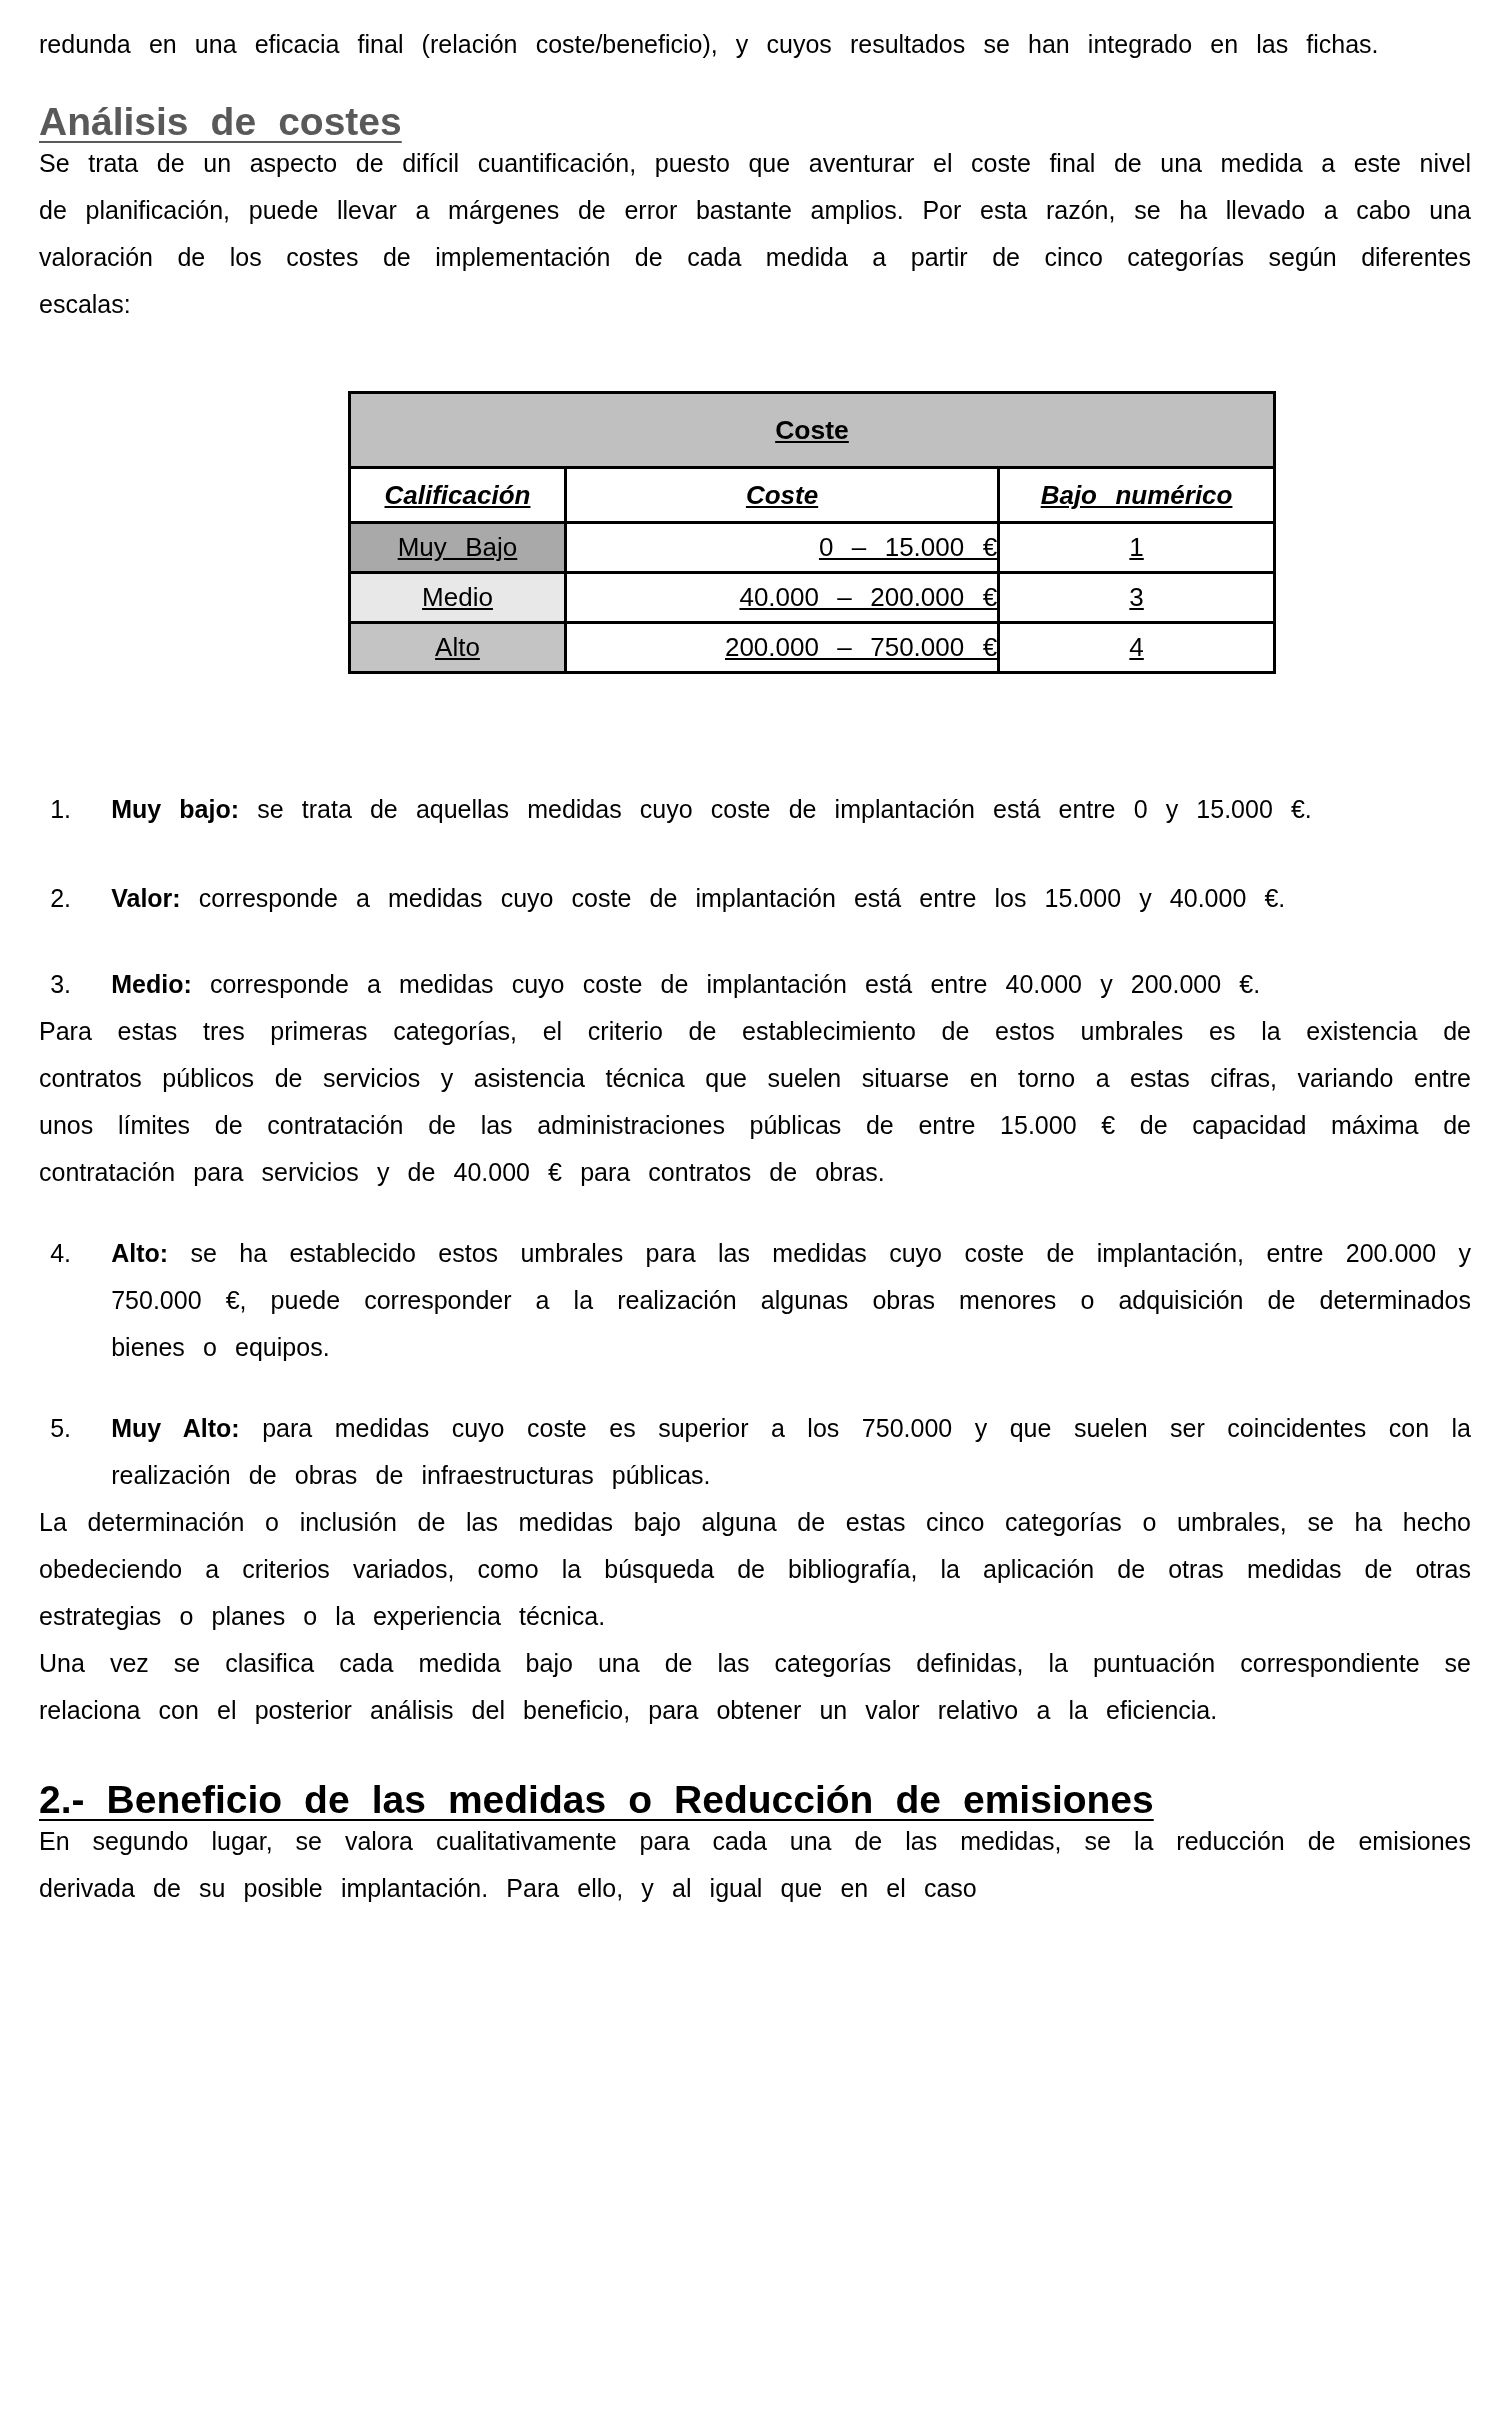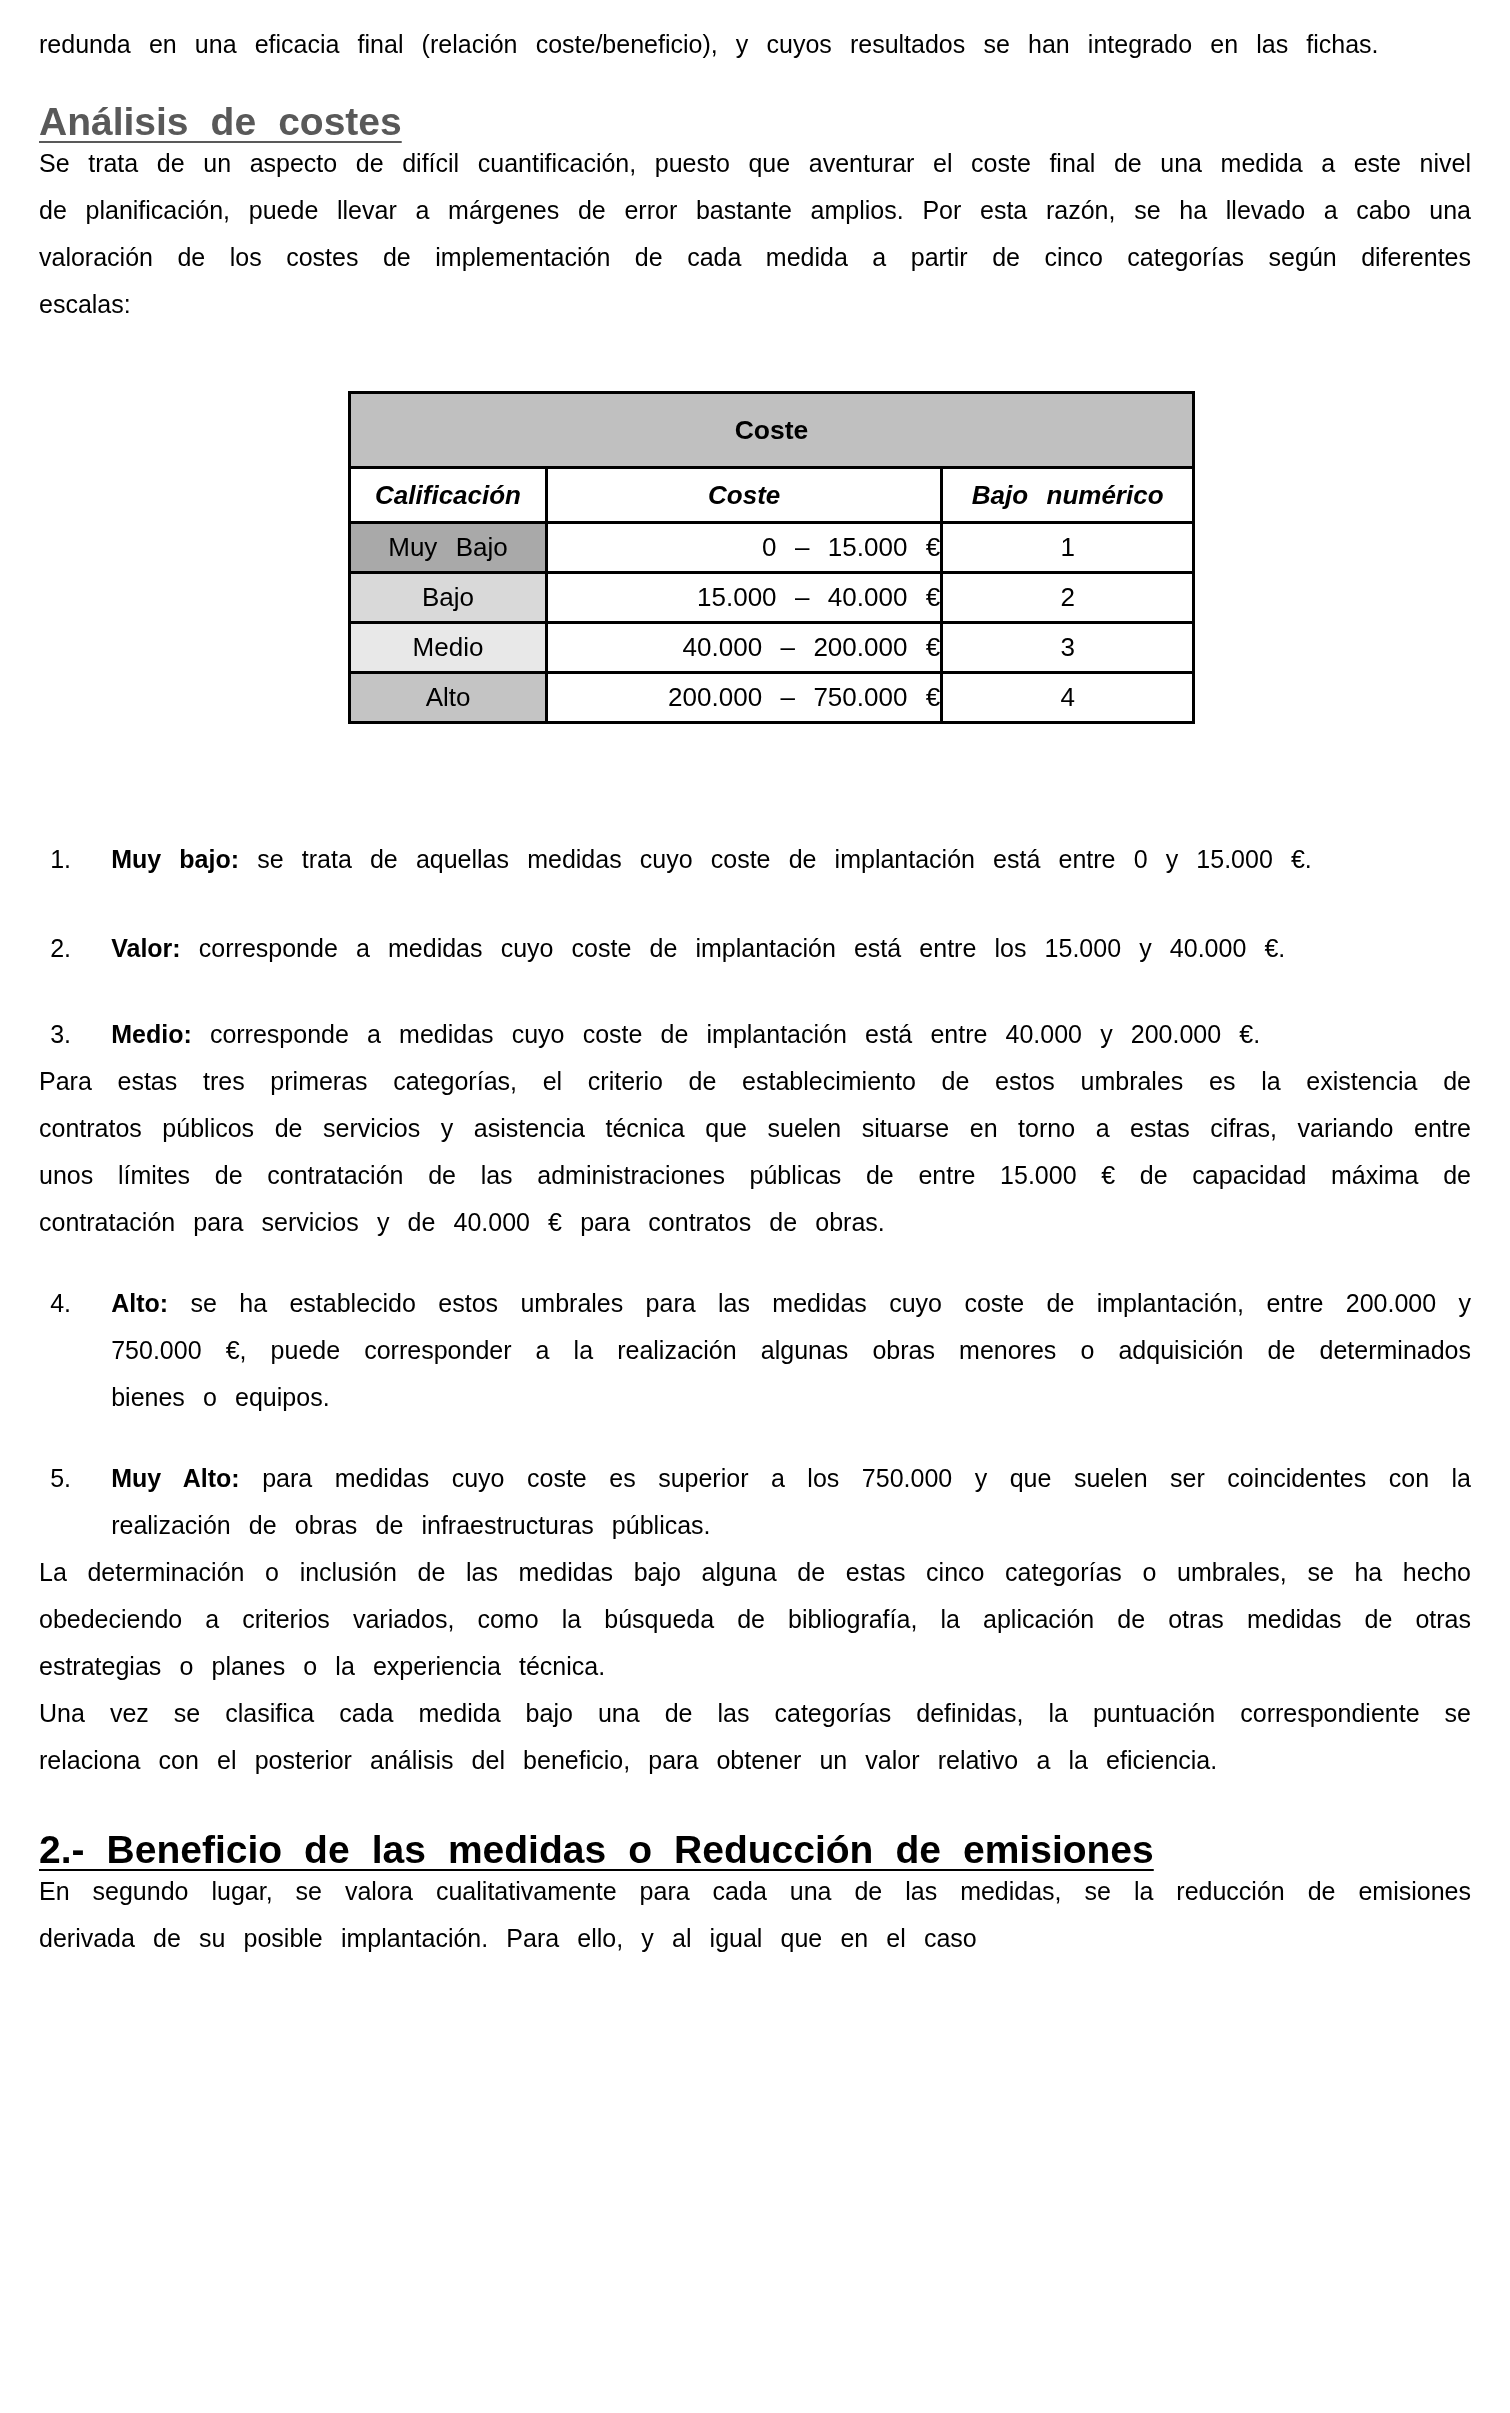--- a/index.html
+++ b/index.html
@@ -35,23 +35,24 @@
     text-decoration-thickness: 2.4px;
     text-underline-offset: 5.6px;
   }
   .heading-gray { color: #595959; margin-top: 35px; }
   .heading-black { color: #000000; margin-top: 47px; }
 
   
   .table-wrap { margin-top: 63px; margin-left: 309px; }
   table.cost {
     border-collapse: collapse;
-    width: 847px;
+    width: 928px;
     table-layout: fixed;
     font-size: 26px;
+    text-decoration: underline;
   }
   table.cost th, table.cost td {
     border: 3.2px solid #000000;
     padding: 0;
   }
   .col-calif  { width: 184px; }
   .col-coste  { width: 369px; }
   .col-valor  { width: 235px; }
   tr.title-row th {
     height: 72px;
@@ -116,25 +117,20 @@
           <th>Bajo numérico</th>
         </tr>
       </thead>
       <tbody>
         <tr class="data-row">
           <td class="cell-label" style="background-color: rgb(169, 169, 169);">Muy Bajo</td>
           <td class="cell-range">0 – 15.000 €</td>
           <td class="cell-value">1</td>
         </tr>
         <tr class="data-row">
-          <td class="cell-label" style="background-color: rgb(217, 217, 217);">Bajo</td>
-          <td class="cell-range">15.000 – 40.000 €</td>
-          <td class="cell-value">2</td>
-        </tr>
-        <tr class="data-row">
           <td class="cell-label" style="background-color: rgb(232, 232, 232);">Medio</td>
           <td class="cell-range">40.000 – 200.000 €</td>
           <td class="cell-value">3</td>
         </tr>
         <tr class="data-row">
           <td class="cell-label" style="background-color: rgb(196, 196, 196);">Alto</td>
           <td class="cell-range">200.000 – 750.000 €</td>
           <td class="cell-value">4</td>
         </tr>
       </tbody>

